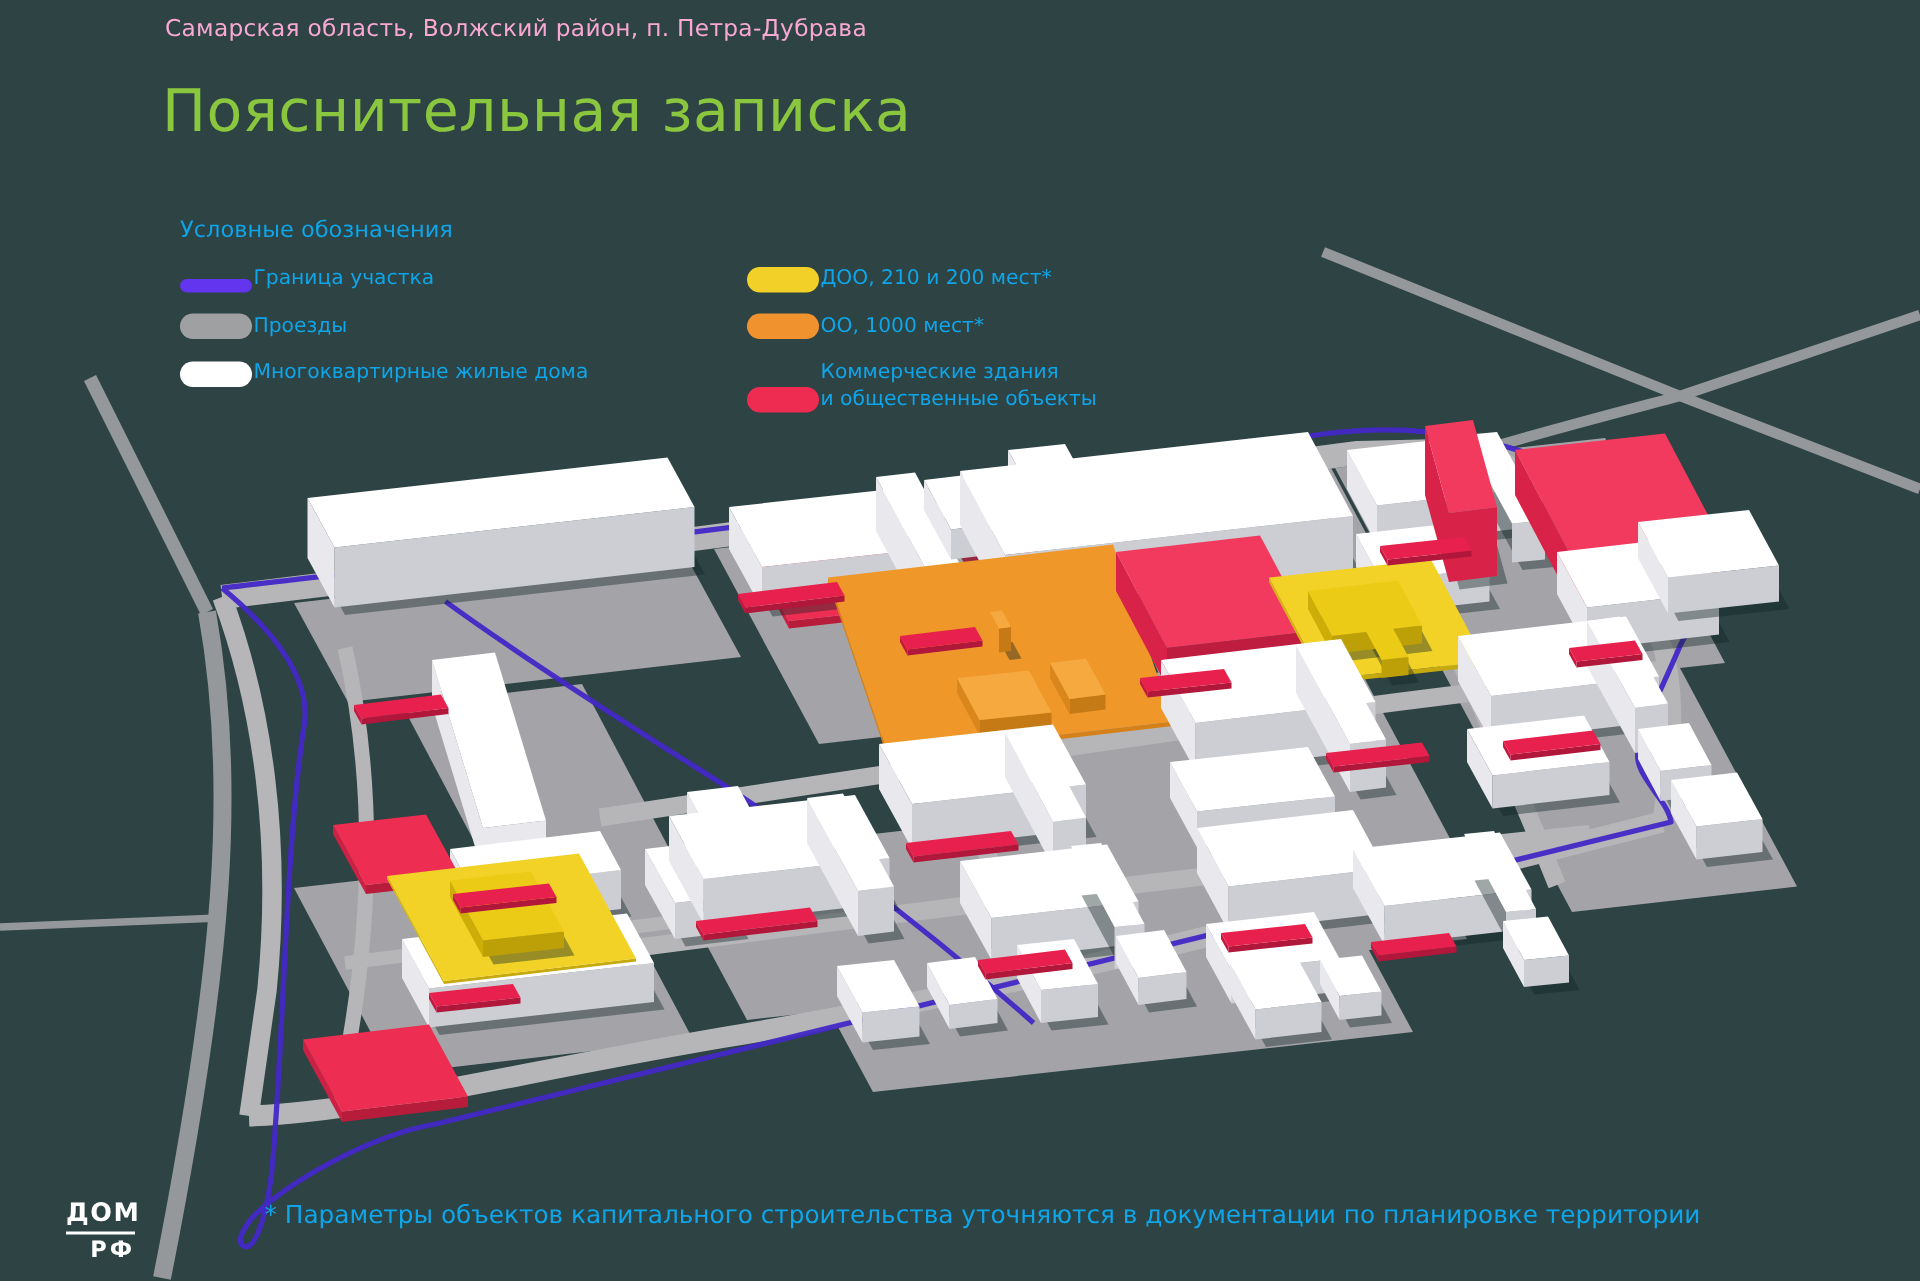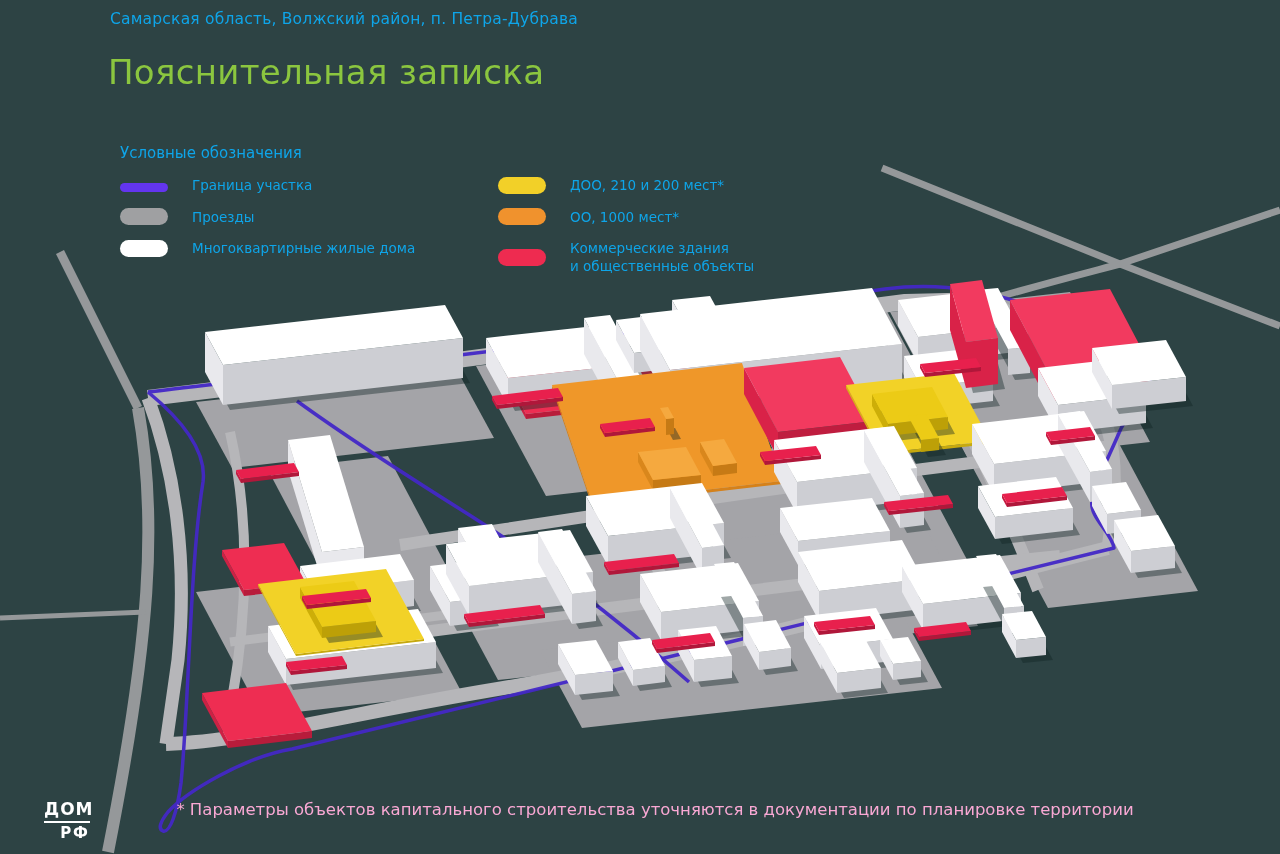--- a/index.html
+++ b/index.html
@@ -2,26 +2,26 @@
 <html><head>
 <meta charset="utf-8">
 <style>
   html,body{margin:0;padding:0;}
   body{width:1280px;height:854px;position:relative;overflow:hidden;
        font-family:"DejaVu Sans","Liberation Sans",sans-serif;}
   #stage{position:absolute;inset:0;}
   #map-svg{position:absolute;left:0;top:0;}
   .abs{position:absolute;}
   #location{left:110px;top:10px;font-size:15.5px;letter-spacing:.2px;}
-  #title{left:108px;top:52px;font-size:34px;letter-spacing:.3px;}
+  #title{left:108px;top:52px;font-size:39px;letter-spacing:.3px;}
   #legend{left:120px;top:144px;}
   #legend-heading{font-size:15px;margin-bottom:14px;}
   .lg-cols{display:flex;gap:78px;}
   .lg-col{display:flex;flex-direction:column;gap:13px;width:300px;}
-  .lg-row{display:flex;align-items:center;gap:24px;min-height:18px;}
+  .lg-row{display:flex;align-items:flex-end;gap:1px;min-height:18px;}
   .swatch{flex:0 0 48px;height:17px;border-radius:9px;margin-top:0px;}
   .swatch.line{height:9px;border-radius:5px;margin-top:4px;}
   .lg-label{font-size:13.5px;line-height:1.3;white-space:pre-line;padding-top:1px;}
   #footer-note{left:160px;top:800px;width:990px;text-align:center;font-size:16.5px;}
   #logo{left:20px;top:801px;width:46px;text-align:right;font-weight:bold;margin-left:24px;}
   #logo .t{font-size:17px;letter-spacing:1px;line-height:1;}
   #logo .rule{height:2px;background:#fff;margin:3px 0 3px 0;}
   #logo .b{font-size:15px;letter-spacing:2px;line-height:1;}
 </style>
 </head>
@@ -311,21 +311,21 @@
       <polygon points="819.0,635.0 814.0,626.0 814.0,622.0 819.0,631.0" fill="#c51a40"></polygon>
       <polygon points="814.0,622.0 870.0,616.0 875.0,625.0 819.0,631.0" fill="#e8204d"></polygon>
       <polygon points="971.0,635.0 919.0,641.0 919.0,637.0 971.0,631.0" fill="#b0173a"></polygon>
       <polygon points="919.0,641.0 914.0,632.0 914.0,628.0 919.0,637.0" fill="#c51a40"></polygon>
       <polygon points="914.0,628.0 966.0,622.0 971.0,631.0 919.0,637.0" fill="#e8204d"></polygon>
       <polygon points="1095.0,440.0 1051.0,445.0 1051.0,441.0 1095.0,436.0" fill="#b0173a"></polygon>
       <polygon points="1051.0,445.0 1046.0,436.0 1046.0,432.0 1051.0,441.0" fill="#c51a40"></polygon>
       <polygon points="1046.0,432.0 1090.0,427.0 1095.0,436.0 1051.0,441.0" fill="#e8204d"></polygon>
     </svg>
 
-  <div class="abs" id="location" style="color: #0ea5e9;">Самарская область, Волжский район, п. Петра-Дубрава</div>
+  <div class="abs" id="location" style="color: #f9a8d4;">Самарская область, Волжский район, п. Петра-Дубрава</div>
 
   <div class="abs" id="title" style="color: rgb(139, 198, 63);">Пояснительная записка</div>
 
   <div class="abs" id="legend" style="color: #0ea5e9;">
     <div id="legend-heading">Условные обозначения</div>
     <div class="lg-cols">
       <div class="lg-col" id="legend-col-0">
           <div class="lg-row">
             <span class="swatch line" style="background: rgb(99, 53, 239);"></span>
             <span class="lg-label">Граница участка</span>
@@ -350,20 +350,20 @@
           </div>
           <div class="lg-row">
             <span class="swatch" style="background: rgb(238, 43, 80);"></span>
             <span class="lg-label">Коммерческие здания
 и общественные объекты</span>
           </div>
         </div>
     </div>
   </div>
 
-  <div class="abs" id="footer-note" style="color: #f9a8d4;">* Параметры объектов капитального строительства уточняются в документации по планировке территории</div>
+  <div class="abs" id="footer-note" style="color: #0ea5e9;">* Параметры объектов капитального строительства уточняются в документации по планировке территории</div>
 
   <div class="abs" id="logo" style="color: rgb(255, 255, 255);">
     <div class="t">ДОМ</div>
     <div class="rule"></div>
     <div class="b">РФ</div>
   </div>
 </div>
 
 </body></html>

